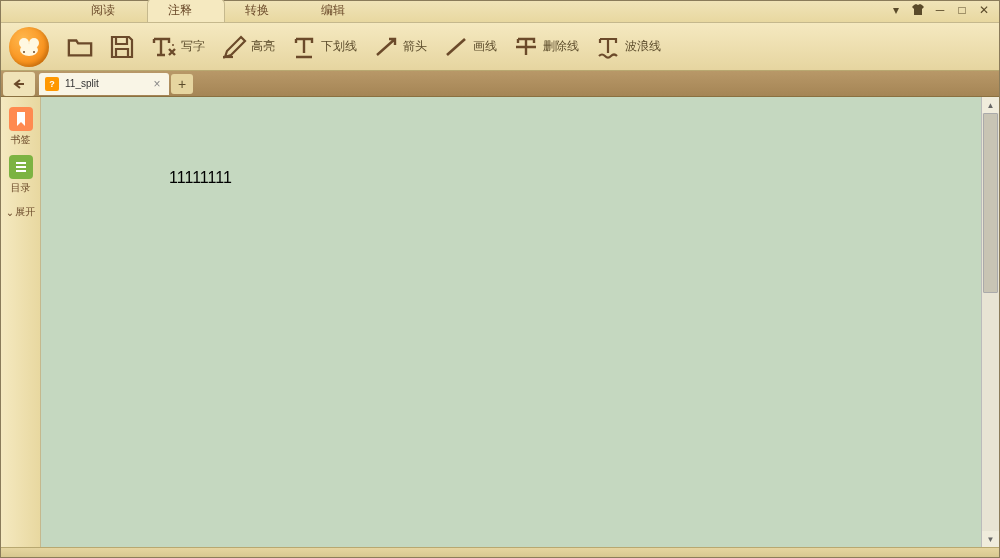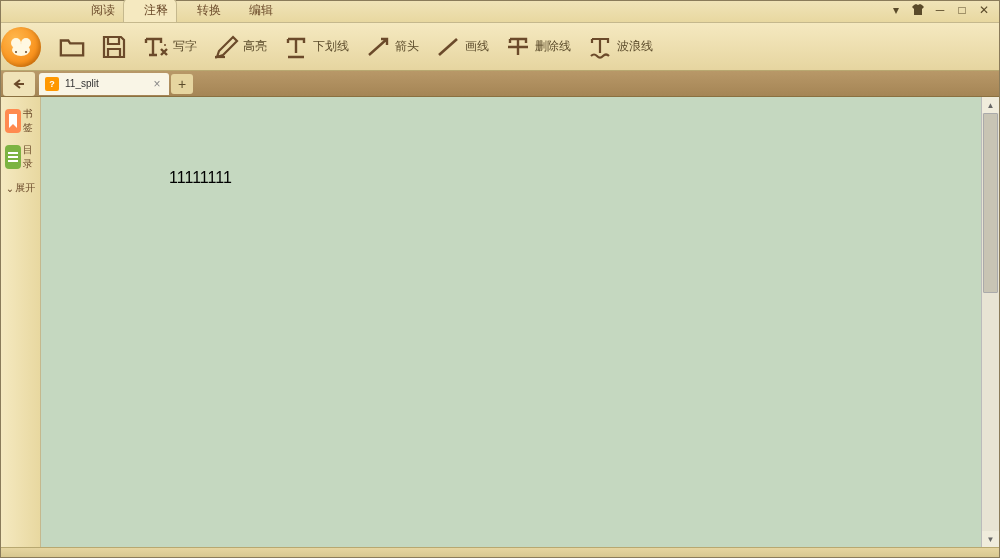--- a/index.html
+++ b/index.html
@@ -22,21 +22,21 @@
   .menu-row {
     height: 22px;
     background: linear-gradient(#f0e3b8, #e8d8a0);
     display: flex;
     align-items: flex-end;
     padding-left: 70px;
     border-bottom: 1px solid #c5b88d;
     position: relative;
   }
   .menu-tab {
-    padding: 3px 8px 3px 20px;
+    padding: 3px 32px 3px 20px;
     font-size: 12px;
     color: #6b4a2a;
     cursor: pointer;
     position: relative;
   }
   .menu-tab.active {
     background: #f5e9c0;
     border-top-left-radius: 6px;
     border-top-right-radius: 6px;
     border: 1px solid #c5b88d;
@@ -59,20 +59,21 @@
     color: #5a4a2a;
     cursor: pointer;
     font-size: 12px;
   }
   
   .toolbar {
     height: 48px;
     background: linear-gradient(#f5e9c0, #e6d5a0);
     display: flex;
     align-items: center;
+    padding-left: 8px;
     gap: 4px;
     border-bottom: 1px solid #b8a870;
   }
   .logo {
     width: 40px;
     height: 40px;
     border-radius: 50%;
     background: radial-gradient(circle at 35% 30%, #ffb74d, #f57c00);
     display: flex;
     align-items: center;
@@ -171,20 +172,21 @@
     display: flex;
     flex-direction: column;
     align-items: center;
     padding-top: 8px;
     gap: 4px;
     border-right: 1px solid #c5b88d;
   }
   .side-item {
     width: 32px;
     display: flex;
+    flex-direction: column;
     align-items: center;
     gap: 2px;
     cursor: pointer;
     padding: 2px 0;
   }
   .side-icon {
     width: 24px; height: 24px;
     border-radius: 4px;
     display: flex; align-items: center; justify-content: center;
     font-size: 14px;

